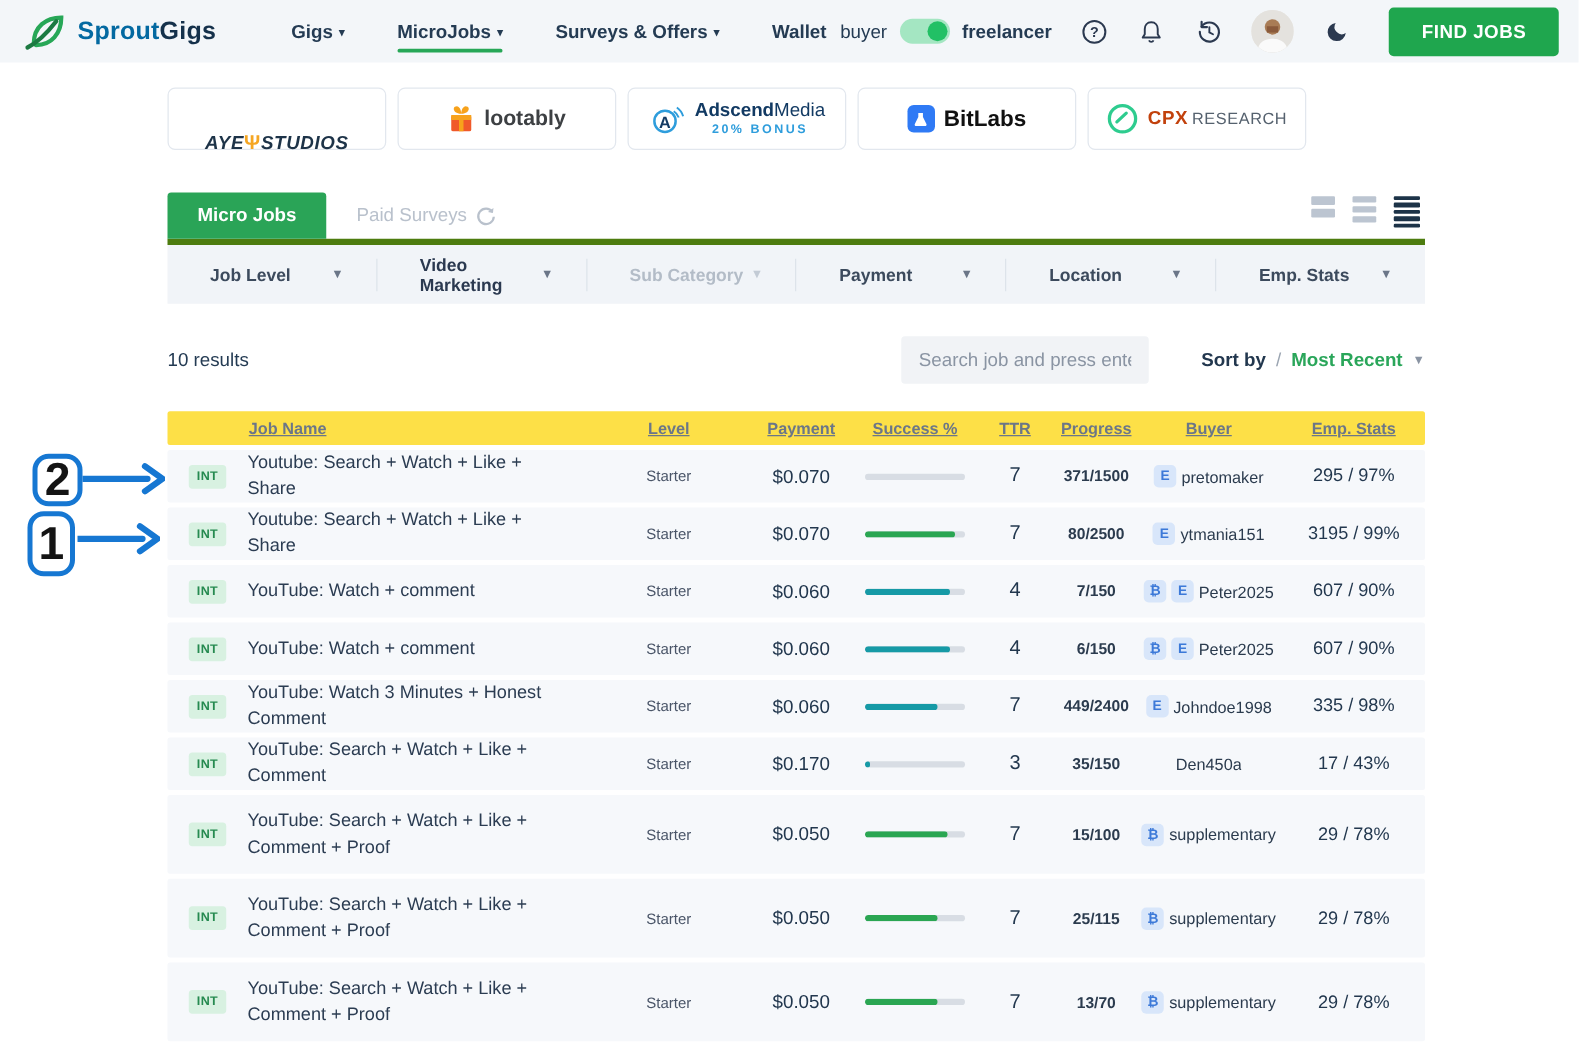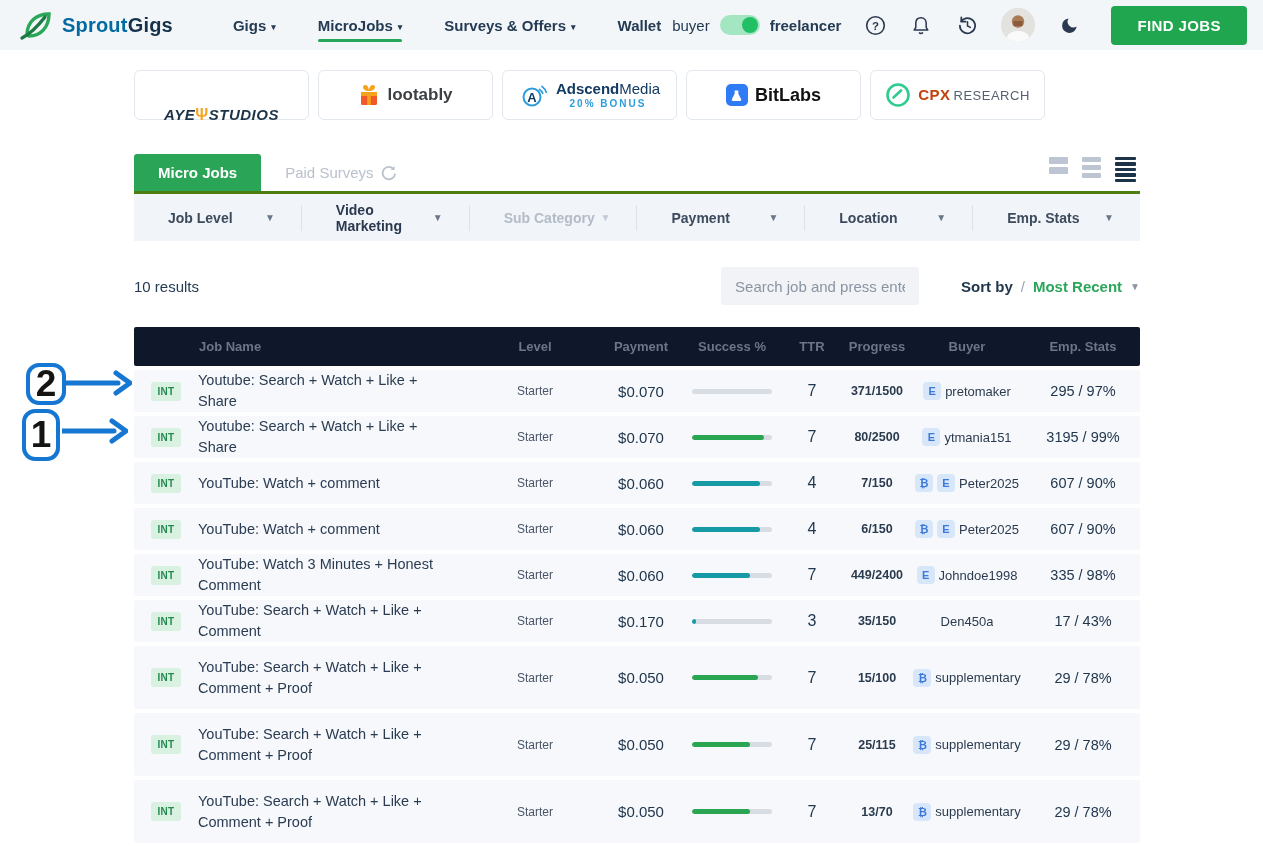--- a/index.html
+++ b/index.html
@@ -33,21 +33,21 @@
   .lootably-text { font-size:17px; font-weight:bold; color:#3d4043; }
   .adscend-stack { display:flex; flex-direction:column; align-items:center; line-height:1.1; }
   .adscend-title { font-size:15px; color:#123a63; } .adscend-title b{ font-weight:bold; }
   .adscend-bonus { font-size:10px; font-weight:bold; color:#2e9ddc; letter-spacing:2px;text-align:center; }
   .bitlabs-text { font-size:18px; font-weight:bold; color:#111; }
   .bitlabs-icon { width:22px; height:22px; border-radius:5px; background:#2f7af5; display:flex; align-items:center; justify-content:center; }
   .cpx-green { font-size:15px; font-weight:bold; color:#c2410c; letter-spacing:.5px; }
   .cpx-gray { font-size:13px; color:#55616e; letter-spacing:.5px; margin-left:3px; }
 
   
-  .tabs-bar { margin:34px 0 0 134px; width:1006px; display:flex; align-items:flex-end; border-bottom:3px solid #4d7c0f; position:relative; }
+  .tabs-bar { margin:34px 0 0 134px; width:1006px; display:flex; align-items:flex-end; border-bottom:5px solid #4d7c0f; position:relative; }
   .tab { padding:10px 24px; font-size:15px; cursor:pointer; }
   .tab.active { background:#2aa457; color:#fff; border-radius:3px 3px 0 0; font-weight:bold; }
   .tab.inactive { color:#b9c1cc; display:flex; align-items:center; gap:7px; }
   .view-icons { position:absolute; right:4px; bottom:9px; display:flex; gap:14px; }
   .view-icon { display:flex; flex-direction:column; gap:3px; cursor:pointer; }
   .view-icon i { display:block; border-radius:1px; }
 
   
   .filter-bar { margin-left:134px; width:1006px; background:#f1f4f8; display:flex; align-items:center; height:47px; }
   .filter { flex:1; display:flex; align-items:center; justify-content:space-between; padding:0 26px 0 34px; font-size:14px; font-weight:bold; color:#3c4a5d; cursor:pointer; border-left:1px solid #dde3ea; height:26px; }
@@ -64,21 +64,21 @@
   .search-input::placeholder { color:#8a94a3; }
   .sort-group { display:flex; align-items:center; gap:8px; margin-left:26px; font-size:15px; }
   .sort-label { font-weight:bold; color:#22374e; }
   .sort-slash { color:#9aa4b1; }
   .sort-value { font-weight:bold; color:#2aa65a; cursor:pointer; }
   .sort-caret { color:#8a94a3; font-size:10px; cursor:pointer; }
 
   
   .table { margin:22px 0 0 134px; width:1006px; }
   .grid-cols { display:grid; grid-template-columns:64px 276px 122px 90px 92px 68px 62px 118px 114px; align-items:center; }
-  .thead { background:#0f172a; height:39px; font-size:13px; font-weight:bold; color:#6b7688; border-radius:2px; }
+  .thead { background:#fde047; height:27px; font-size:13px; font-weight:bold; color:#6b7688; border-radius:2px;text-decoration:underline; }
   .th { text-align:center; } .th.first { text-align:left; padding-left:1px; }
   .job-row { background:#f6f8fb; min-height:42px; margin-top:4px; border-radius:2px; cursor:pointer; }
   .job-row.tall { min-height:63px; }
   .cell { text-align:center; font-size:13px; color:#2b3b4e; }
   .badge-int { display:inline-block; background:#d8f1e1; color:#268a50; font-size:10px; font-weight:bold; padding:4px 6px; border-radius:3px; letter-spacing:.3px; }
   .job-name { text-align:left; font-size:14.5px; color:#2b3c52; line-height:1.45; padding-right:18px; }
   .level { font-size:12px; color:#4a5568; }
   .payment { font-size:15px; color:#22374e; }
   .bar-track { width:80px; height:5px; border-radius:3px; background:#d8dde4; margin:0 auto; overflow:hidden; }
   .bar-fill { height:100%; border-radius:3px; }

